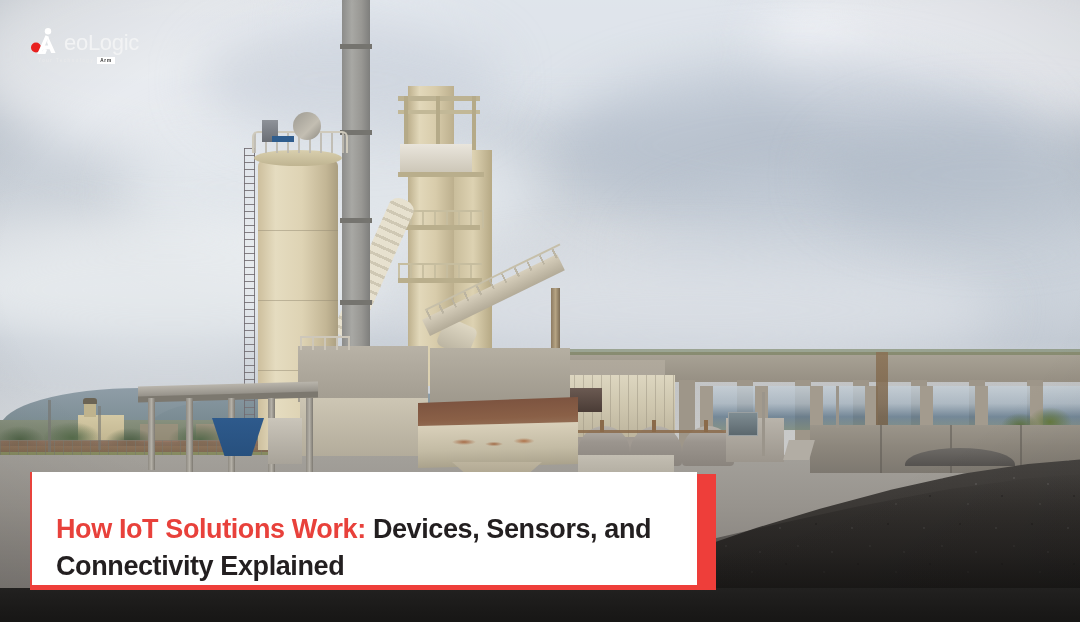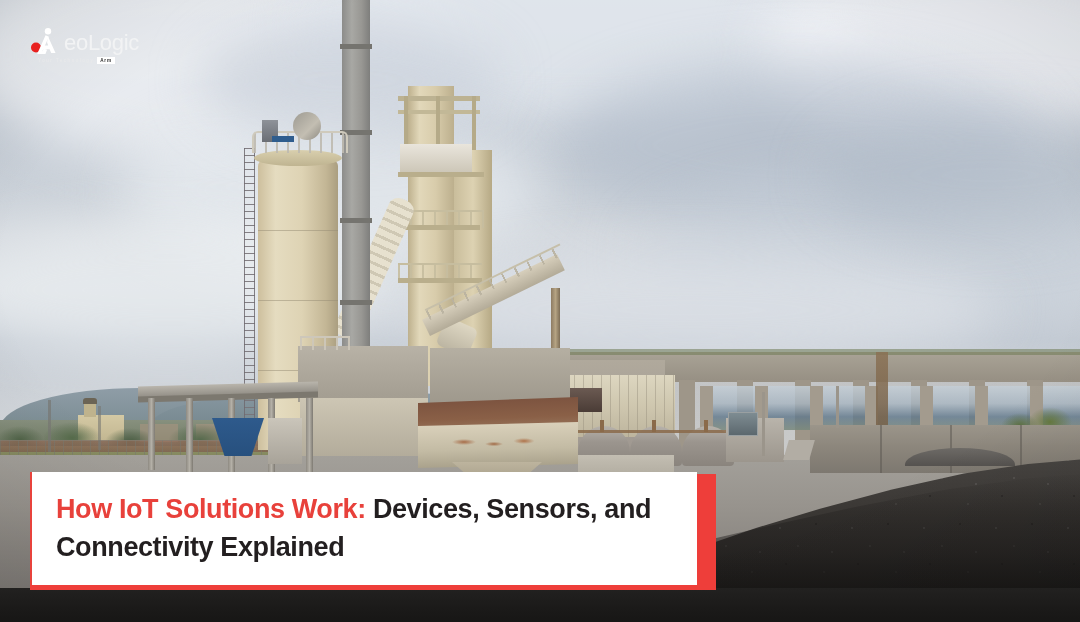--- a/index.html
+++ b/index.html
@@ -738,21 +738,21 @@
     left: 0; bottom: 0;
     width: 686px; height: 5px;
     background: #ee3e3a;
   }
   .banner-white {
     position: absolute;
     left: 2px; top: 2px;
     width: 665px; height: 113px;
     background: #ffffff;
     display: flex;
-    align-items: center;
+    align-items: flex-end;
     padding: 0 24px;
     box-sizing: border-box;
   }
   .banner-title {
     font-family: "Liberation Sans", sans-serif;
     font-size: 27px;
     font-weight: bold;
     line-height: 1.38;
     letter-spacing: -0.4px;
     color: #231f20;

